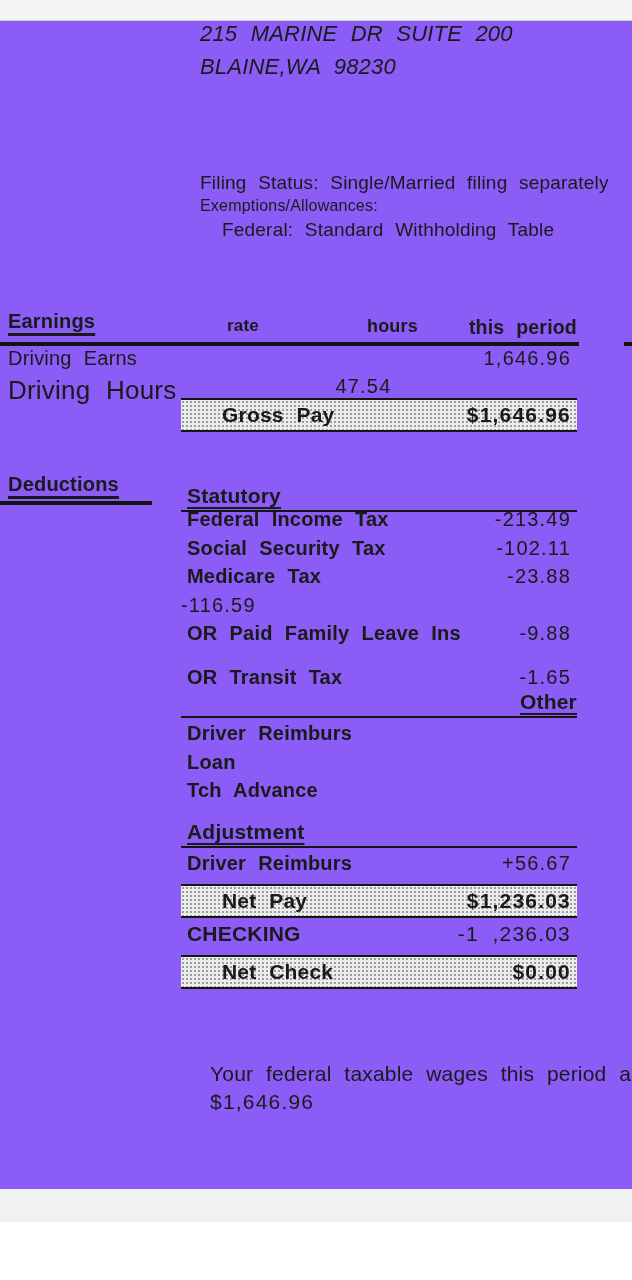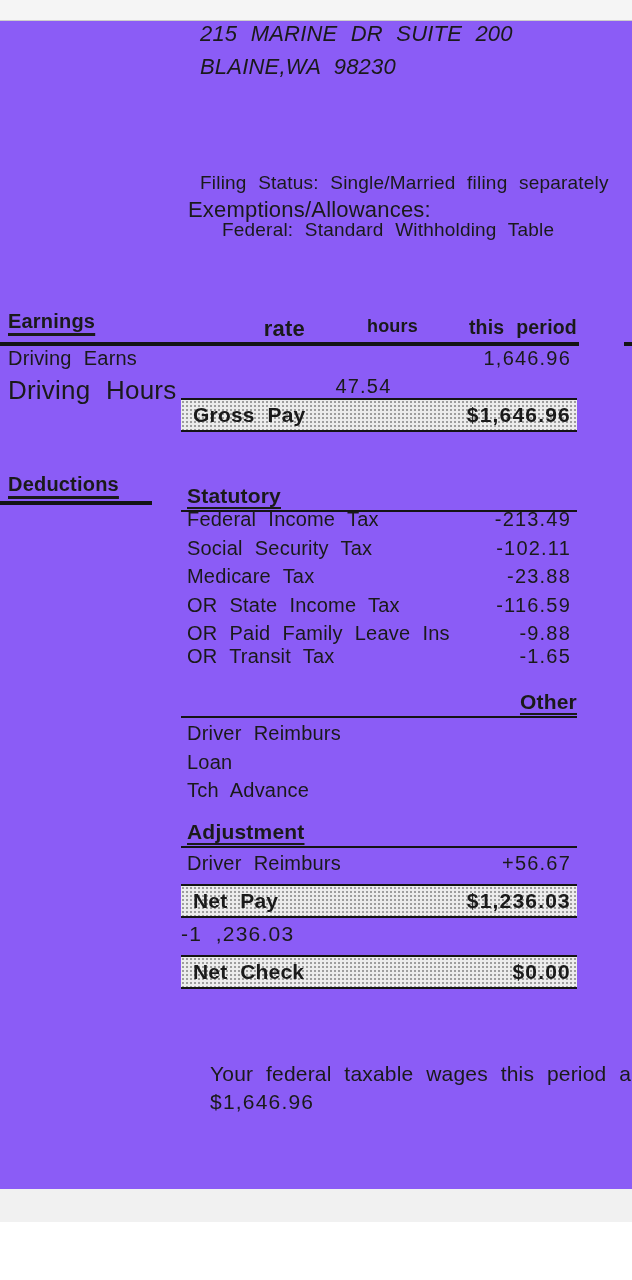--- a/index.html
+++ b/index.html
@@ -18,57 +18,57 @@
   .right{text-align:right;}
   
   .big-head{font-size:20px;font-weight:bold;text-decoration:underline;
             text-decoration-thickness:2.5px;text-underline-offset:5px;text-align:right;}
   
   .sub-head{left:181px;width:396px;height:26px;border-bottom:2.5px solid #141414;}
   .sub-head span{font-size:21px;font-weight:bold;text-decoration:underline;
                  text-decoration-thickness:2px;text-underline-offset:4px;padding-left:6px;}
   
   .vrow{left:181px;width:396px;display:flex;justify-content:space-between;font-size:20px;line-height:28.5px;}
-  .vrow .lbl{padding-left:6px;}
+  .vrow .lbl{padding-left:6px;font-weight:bold;}
   .vrow .val{padding-right:6px;}
   
   .shade-row{
     left:181px;width:396px;height:34px;box-sizing:border-box;
     background-color:#ececec;
     background-image:radial-gradient(circle,#9d9d9d 0.9px,rgba(0,0,0,0) 1.05px);
     background-size:4px 4px;
     border-top:2.5px solid #141414;border-bottom:2.5px solid #141414;
     display:flex;justify-content:space-between;align-items:center;
     font-size:21px;font-weight:bold;
   }
-  .shade-row .lbl{padding-left:12px;}
+  .shade-row .lbl{padding-left:12px;margin-left:29px;}
   .shade-row .val{padding-right:6px;}
   .rule{background:#141414;}
   
   .navbar{left:0;top:1189px;width:632px;height:91px;background:#f1f1f1;}
   .bottom-edge{left:0;top:1276px;width:632px;height:4px;background:#ababab;}
 </style>
 </head>
 <body>
 
 <div class="screen">
 
   <div class="abs statusbar"></div>
 
   <div>
 
     <div class="abs doc-text italic" style="left:200px;top:21px;font-size:22px;">215 MARINE DR SUITE 200</div>
     <div class="abs doc-text italic" style="left:200px;top:54px;font-size:22px;">BLAINE,WA 98230</div>
 
     <div class="abs doc-text" style="left:200px;top:172px;font-size:19px;">Filing Status: Single/Married filing separately</div>
-    <div class="abs doc-text" style="left:188px;top:197px;font-size:22px;">Exemptions/Allowances:</div>
+    <div class="abs doc-text" style="left:200px;top:197px;font-size:16px;">Exemptions/Allowances:</div>
     <div class="abs doc-text" style="left:222px;top:219px;font-size:19px;">Federal: Standard Withholding Table</div>
 
     <div class="abs doc-text big-head" style="left:8px;top:310px;">Earnings</div>
-    <div class="abs doc-text bold right" style="left:181px;top:316px;width:124px;font-size:22px;">rate</div>
+    <div class="abs doc-text bold right" style="left:181px;top:316px;width:124px;font-size:17px;text-align:center;">rate</div>
     <div class="abs doc-text bold right" style="left:310px;top:316px;width:108px;font-size:18px;">hours</div>
     <div class="abs doc-text bold right" style="left:440px;top:316px;width:137px;font-size:19.5px;">this period</div>
     <div class="abs rule" style="left:0;top:342px;width:579px;height:4px;"></div>
     <div class="abs rule" style="left:624px;top:342px;width:8px;height:4px;"></div>
 
     <div class="abs doc-text" style="left:8px;top:347px;font-size:20px;">Driving Earns</div>
     <div class="abs doc-text num right" style="left:440px;top:347px;width:131px;font-size:20px;">1,646.96</div>
 
     <div class="abs doc-text" style="left:8px;top:375px;font-size:26px;">Driving Hours</div>
     <div class="abs doc-text num right" style="left:310px;top:375px;width:107px;font-size:20px;text-align:center;">47.54</div>
@@ -91,28 +91,27 @@
       </div>
       <div class="abs vrow doc-text" style="top:28.5px;">
         <span class="lbl">Social Security Tax</span>
         <span class="val num">-102.11</span>
       </div>
       <div class="abs vrow doc-text" style="top:57px;">
         <span class="lbl">Medicare Tax</span>
         <span class="val num">-23.88</span>
       </div>
       <div class="abs vrow doc-text" style="top:85.5px;">
-        <span class="lbl">OR State Income Tax</span>
         <span class="val num">-116.59</span>
       </div>
       <div class="abs vrow doc-text" style="top:114px;">
         <span class="lbl">OR Paid Family Leave Ins</span>
         <span class="val num">-9.88</span>
       </div>
-      <div class="abs vrow doc-text" style="top:137px;">
+      <div class="abs vrow doc-text" style="top:158px;">
         <span class="lbl">OR Transit Tax</span>
         <span class="val num">-1.65</span>
       </div>
     </div>
 
     <div class="abs sub-head doc-text" style="top:690px;text-align:right;">
       <span>Other</span>
     </div>
     <div class="abs vrow doc-text" style="top:719px;">
       <span class="lbl">Driver Reimburs</span>
@@ -130,20 +129,21 @@
     <div class="abs vrow doc-text" style="top:849px;">
       <span class="lbl">Driver Reimburs</span>
       <span class="val num">+56.67</span>
     </div>
 
     <div class="abs shade-row doc-text" style="top:884px;">
       <span class="lbl">Net Pay</span>
       <span class="val num">$1,236.03</span>
     </div>
     <div class="abs vrow doc-text" style="top:920px;font-size:21px;">
+      <span class="lbl">CHECKING</span>
       <span class="val num">-1 ,236.03</span>
     </div>
     <div class="abs shade-row doc-text" style="top:955px;">
       <span class="lbl">Net Check</span>
       <span class="val num">$0.00</span>
     </div>
 
     <div class="abs doc-text" style="left:210px;top:1062px;font-size:21px;">Your federal taxable wages this period a</div>
     <div class="abs doc-text num" style="left:210px;top:1090px;font-size:21px;">$1,646.96</div>
   </div>

